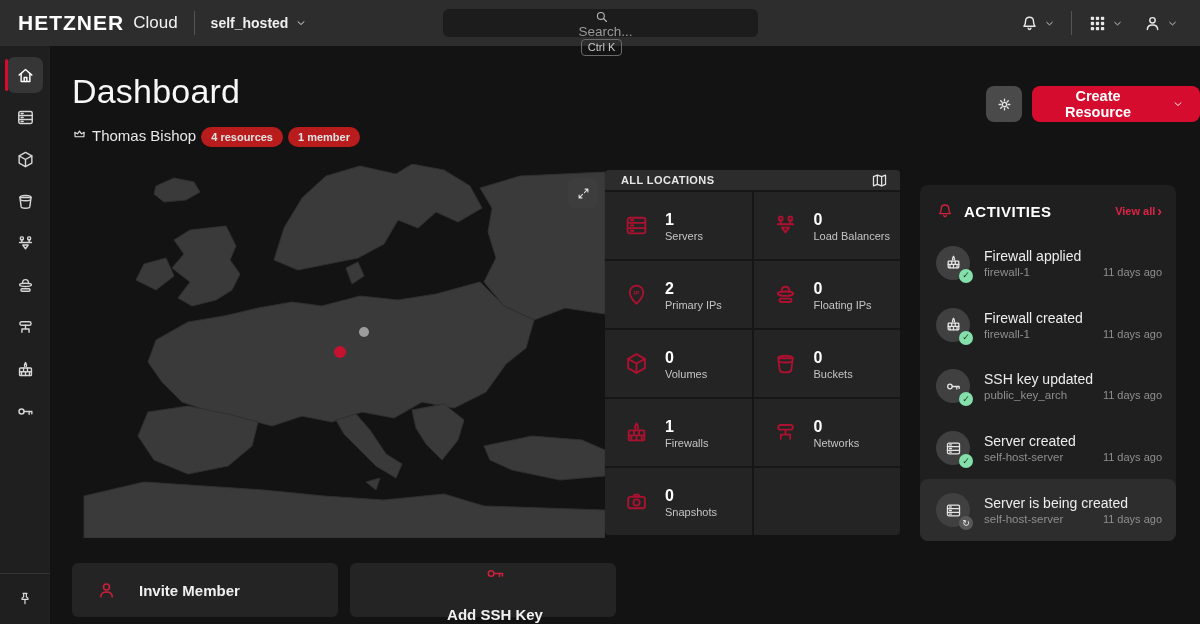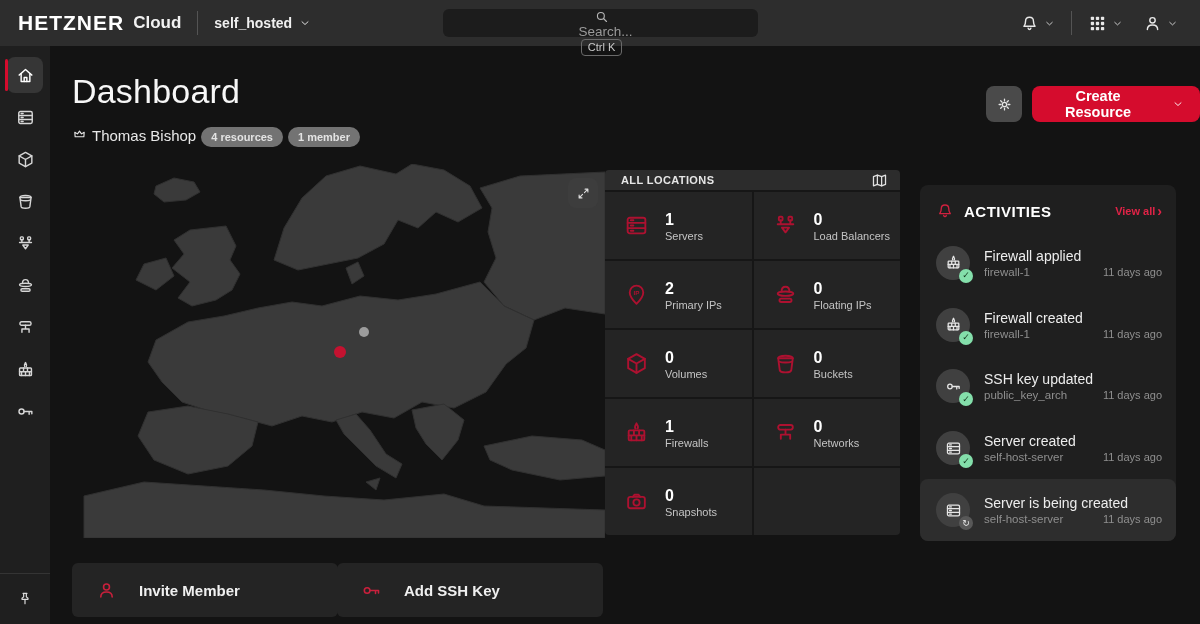--- a/index.html
+++ b/index.html
@@ -3,21 +3,21 @@
 <meta charset="utf-8">
 <style>
   * { margin:0; padding:0; box-sizing:border-box; }
   html,body { width:1200px; height:624px; overflow:hidden; background:#131313;
     font-family:"Liberation Sans", sans-serif; color:#eee; }
 
   
   .topbar { position:absolute; top:0; left:0; width:1200px; height:46px;
     background:#2d2d2d; display:flex; align-items:center; padding:0 22px 0 18px; z-index:5; }
   .logo-word { font-size:21px; font-weight:800; letter-spacing:1px; color:#fff; }
-  .logo-suffix { font-size:17px; font-weight:700; color:#f2f2f2; margin-left:9px; }
+  .logo-suffix { font-size:17px; font-weight:400; color:#f2f2f2; margin-left:9px; }
   .tb-divider { width:1px; height:24px; background:#545454; margin:0 16px; }
   .project-select { display:flex; align-items:center; gap:7px; font-size:14px;
     font-weight:600; color:#f0f0f0; cursor:pointer; }
   .searchbox { position:absolute; left:443px; top:9px; width:315px; height:28px;
     background:#1c1c1c; border-radius:6px; display:flex; align-items:center;
     padding:0 8px 0 10px; color:#9a9a9a;flex-direction:column; }
   .searchbox .ph { font-size:13.5px; margin-left:8px; flex:1; }
   .kbd { font-size:11px; color:#c9c9c9; border:1px solid #6a6a6a; border-radius:4px;
     padding:2px 6px; line-height:1; }
   .tb-right { margin-left:auto; display:flex; align-items:center; gap:10px; }
@@ -37,21 +37,21 @@
     border-top:1px solid #343434; display:flex; align-items:center;
     justify-content:center; color:#dcdcdc; }
 
   
   .main { position:absolute; top:46px; left:50px; width:1150px; bottom:0; }
   .page-title { position:absolute; left:22px; top:26px; font-size:34px;
     font-weight:500; color:#f7f7f7; letter-spacing:0.2px; }
   .sub-row { position:absolute; left:22px; top:81px; display:flex;
     align-items:flex-start; gap:5px; }
   .owner-name { font-size:15px; color:#e8e8e8; }
-  .badge { background:#737373; border-radius:10px; padding:4px 10px;
+  .badge { background:#b91c1c; border-radius:10px; padding:4px 10px;
     font-size:11px; font-weight:700; color:#e3e3e3; }
   .gear-btn { position:absolute; left:936px; top:40px; width:36px; height:36px;
     border-radius:8px; background:#4a4a4a; border:none; color:#e3e3e3;
     display:flex; align-items:center; justify-content:center; cursor:pointer; }
   .create-btn { position:absolute; left:982px; top:40px; height:36px;
     border-radius:8px; background:#d50c2d; border:none; color:#fff;
     font-family:inherit; font-size:14.5px; font-weight:700; padding:0 16px;
     display:flex; align-items:center; gap:24px; cursor:pointer; }
 
   
@@ -102,21 +102,21 @@
   .act-meta { display:flex; justify-content:space-between; align-items:baseline; }
   .act-sub { font-size:11.5px; color:#8f8f8f; }
   .act-time { font-size:11px; color:#8f8f8f; }
 
   
   .qa-btn { position:absolute; top:517px; width:266px; height:54px;
     background:#242424; border:none; border-radius:6px; display:flex;
     align-items:center; gap:22px; padding:0 0 0 24px; color:#f0f0f0;
     font-family:inherit; font-size:15px; font-weight:600; cursor:pointer; }
   .qa-btn .qa-icon { color:#c9203c; display:flex; }
-  .qa-0 { left:22px; } .qa-1 { left:287px; }
+  .qa-0 { left:22px; } .qa-1 { left:300px;flex-direction:column; }
 
   svg.ic { display:block; }
 </style>
 </head>
 <body>
 
 <header class="topbar">
   <span class="logo-word">HETZNER</span>
   <span class="logo-suffix">Cloud</span>
   <span class="tb-divider"></span>

